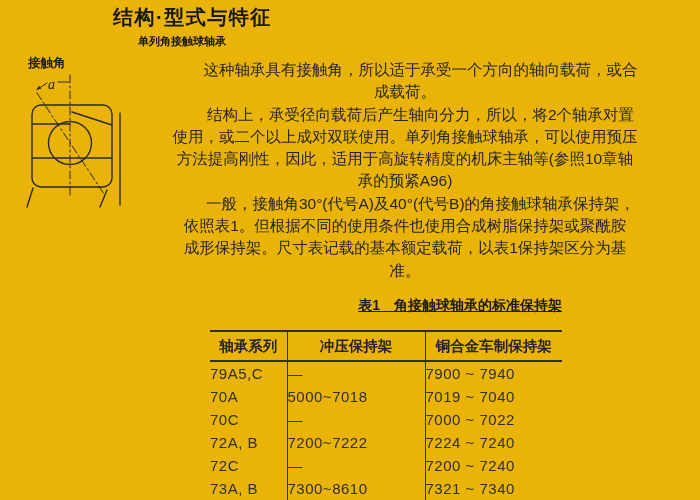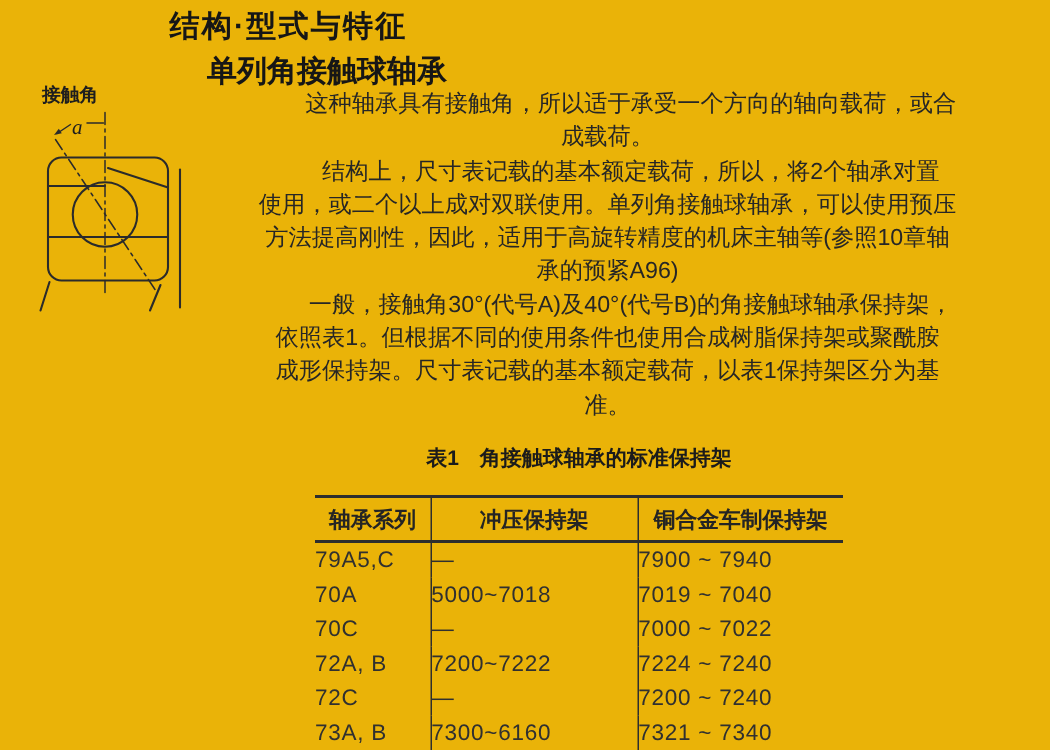--- a/index.html
+++ b/index.html
@@ -8,38 +8,38 @@
     background:#eab308;
     font-family:"Liberation Sans","DejaVu Sans",sans-serif;
     color:#2b2b2b;
   }
   .abs { position:absolute; }
   .page-title {
     left:113px; top:4px; font-size:20px; font-weight:bold;
     color:#161616; letter-spacing:1.5px;
   }
   .section-heading {
-    left:138px; top:34px; font-size:20px; font-weight:bold; color:#161616;
+    left:138px; top:34px; font-size:11px; font-weight:bold; color:#161616;
   }
   .text-block {
     left:138px; top:59px; width:534px;
     font-size:15.5px; line-height:22.3px; color:#262626;
   }
   .text-line { white-space:nowrap;text-align:center; }
   .indent { padding-left:31px; }
   .diagram { left:20px; top:48px; width:115px; height:165px; }
   .diagram svg text {
     font-family:"Liberation Sans","DejaVu Sans",sans-serif;
     fill:#1e1e1e;
   }
   .diagram .dlabel { font-size:12.5px; font-weight:bold; }
   .diagram .dangle { font-size:14px; font-style:italic; font-family:"Liberation Serif","DejaVu Serif",serif; }
   .table-caption {
-    left:210px; top:297px; width:352px; text-align:center;
-    font-size:14px; font-weight:bold; color:#1b1b1b;
+    left:210px; top:297px; width:352px; text-align:right;
+    font-size:14px; font-weight:bold; color:#1b1b1b;text-decoration:underline;
   }
   .table-wrap { left:210px; top:330px; width:352px; }
   table.cage {
     border-collapse:collapse; table-layout:fixed; width:352px;
     border-top:2px solid #2e2e2e;
   }
   table.cage col.c1 { width:77px; }
   table.cage col.c2 { width:138px; }
   table.cage col.c3 { width:137px; }
   table.cage th {
@@ -88,21 +88,21 @@
       </g>
       <polygon points="16,42 21.2,40.8 19.2,37.8" fill="#2b2b2b"></polygon>
       <text x="8" y="19" class="dlabel">接触角</text>
       <text x="28" y="41" class="dangle">a</text>
     </svg>
   </div>
 
   <div class="abs text-block">
     <div class="text-line indent">这种轴承具有接触角，所以适于承受一个方向的轴向载荷，或合</div>
     <div class="text-line">成载荷。</div>
-    <div class="text-line indent">结构上，尺寸表记载的基本额定载荷，所以，将2个轴承对置</div>
+    <div class="text-line indent">结构上，承受径向载荷后产生轴向分力，所以，将2个轴承对置</div>
     <div class="text-line">使用，或二个以上成对双联使用。单列角接触球轴承，可以使用预压</div>
     <div class="text-line">方法提高刚性，因此，适用于高旋转精度的机床主轴等(参照10章轴</div>
     <div class="text-line">承的预紧A96)</div>
     <div class="text-line indent">一般，接触角30°(代号A)及40°(代号B)的角接触球轴承保持架，</div>
     <div class="text-line">依照表1。但根据不同的使用条件也使用合成树脂保持架或聚酰胺</div>
     <div class="text-line">成形保持架。尺寸表记载的基本额定载荷，以表1保持架区分为基</div>
     <div class="text-line">准。</div>
   </div>
 
   <div class="abs table-caption">表1　角接触球轴承的标准保持架</div>
@@ -142,20 +142,20 @@
           <td class="vline">7200~7222</td>
           <td>7224 ~ 7240</td>
         </tr>
         <tr>
           <td class="vline">72C</td>
           <td class="vline">—</td>
           <td>7200 ~ 7240</td>
         </tr>
         <tr>
           <td class="vline">73A, B</td>
-          <td class="vline">7300~6160</td>
+          <td class="vline">7300~8610</td>
           <td>7321 ~ 7340</td>
         </tr>
       </tbody>
     </table>
   </div>
 
 </div>
 
 </body></html>

